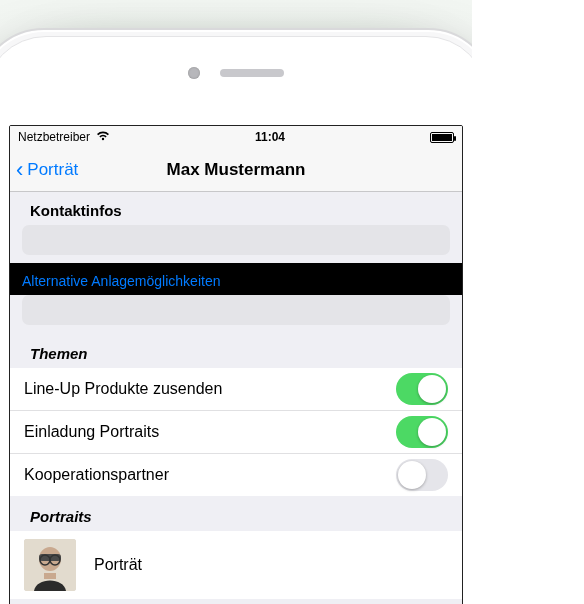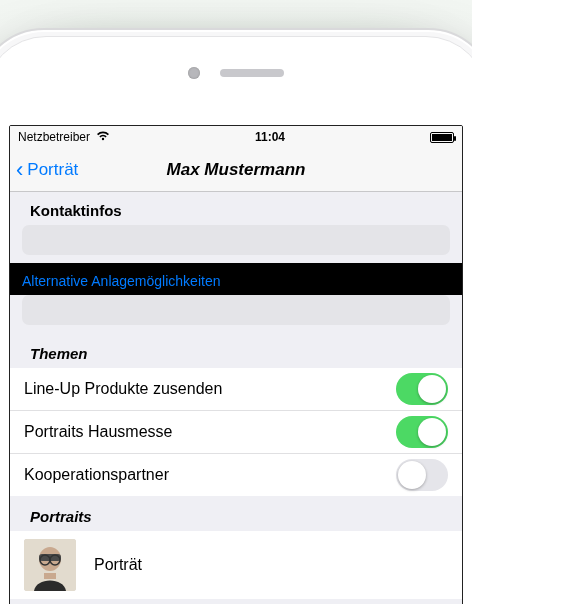--- a/index.html
+++ b/index.html
@@ -37,21 +37,21 @@
   
   .statusbar { height:22px; background:#f7f7f7; display:flex; align-items:center; justify-content:space-between; padding:0 8px; font-size:12px; color:#000; }
   .sb-left { display:flex; align-items:center; gap:6px; }
   .wifi { display:inline-block; }
   .battery { width:24px; height:11px; border:1px solid #000; border-radius:2px; position:relative; }
   .battery::after { content:""; position:absolute; right:-3px; top:3px; width:2px; height:5px; background:#000; border-radius:1px; }
   .battery-fill { position:absolute; left:1px; top:1px; bottom:1px; right:1px; background:#000; }
   
   .navbar { height:44px; background:#f7f7f7; border-bottom:1px solid #c7c7c9; position:relative; display:flex; align-items:center; justify-content:center; }
   .nav-back { position:absolute; left:6px; top:0; bottom:0; display:flex; align-items:center; gap:4px; color:#007aff; font-size:17px; cursor:pointer; }
-  .nav-title { font-size:17px; font-weight:600; color:#000;font-style:italic; }
+  .nav-title { font-size:17px; font-weight:600; color:#000; }
   .chev { font-size:22px; line-height:1; }
   
   .content { background:#efeff4; height:calc(100% - 66px); overflow:hidden; }
   .section-header { font-size:15px; font-weight:600; color:#000; padding:10px 20px 6px; background:#efeff4; }
   .section-header.tight { padding-top:12px;font-style:italic; }
   .field-block { background:#efeff4; padding:0 12px 8px; }
   .field { height:30px; background:#e4e4e8; border-radius:7px; }
   .link-row { font-size:14px; color:#007aff; padding:10px 12px 6px; background:#000000; }
   .list { background:#fff; }
   .row { display:flex; align-items:center; justify-content:space-between; padding:5px 14px; border-bottom:1px solid #e0e0e2; font-size:16px; color:#000; background:#fff; }
@@ -116,21 +116,21 @@
 
           <div class="section-header tight">Themen</div>
           <div class="list">
             <div class="row">
               <span>Line-Up Produkte zusenden</span>
               <div class="toggle on">
                   <div class="knob"></div>
                 </div>
             </div>
             <div class="row">
-              <span>Portraits Hausmesse</span>
+              <span>Einladung Portraits</span>
               <div class="toggle on">
                   <div class="knob"></div>
                 </div>
             </div>
             <div class="row">
               <span>Kooperationspartner</span>
               <div class="toggle">
                   <div class="knob"></div>
                 </div>
             </div>

